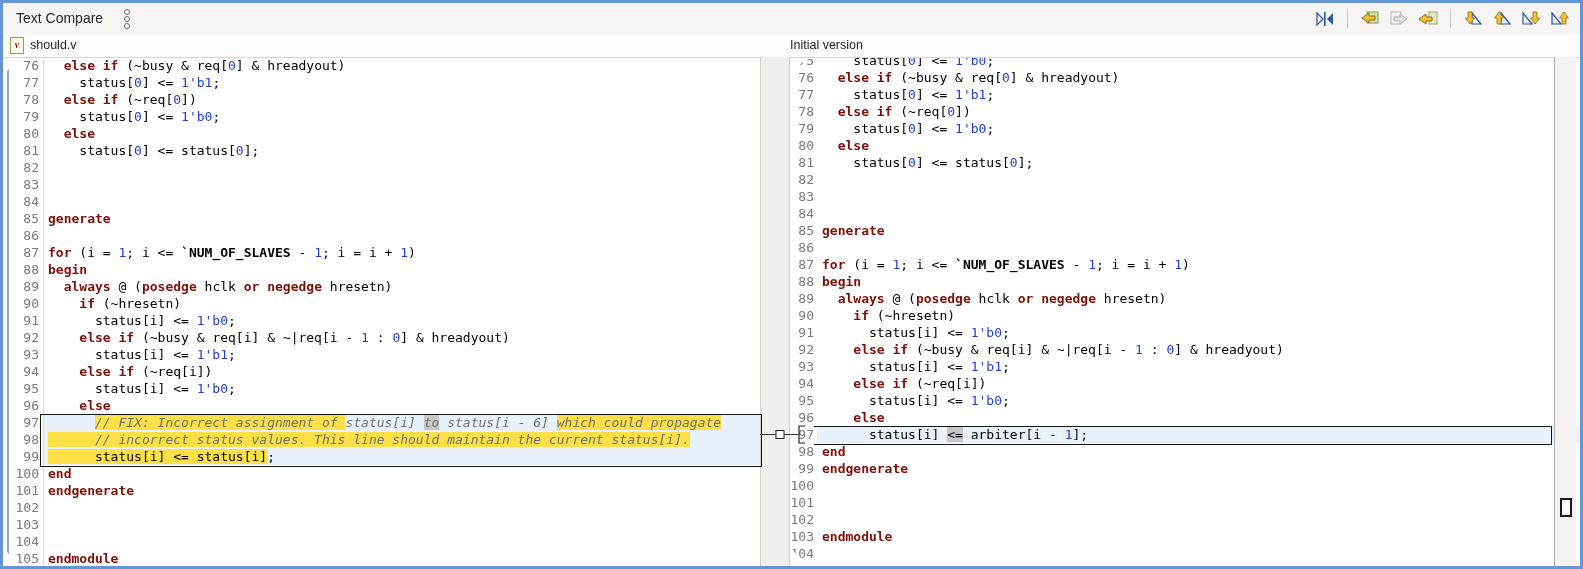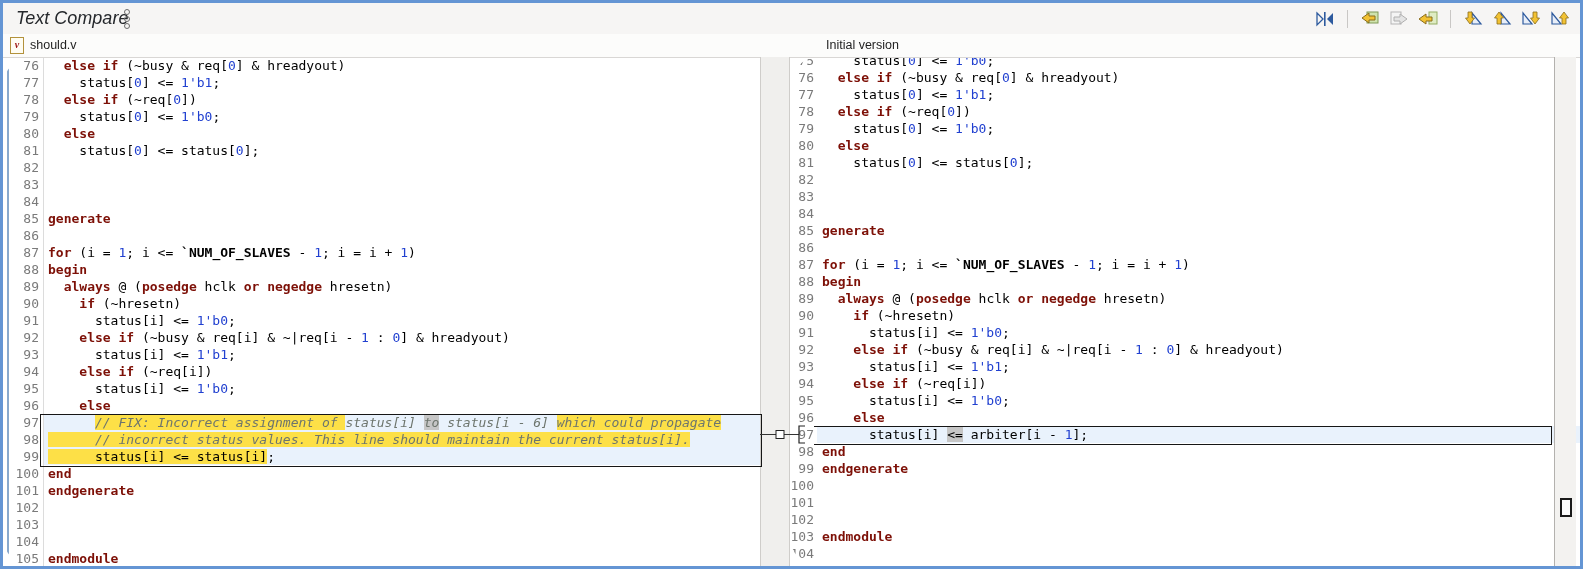--- a/index.html
+++ b/index.html
@@ -3,36 +3,36 @@
 <meta charset="utf-8">
 <style>
   html,body{margin:0;padding:0;background:#e8e8e8;}
   .app{position:relative;width:1583px;height:569px;background:#ffffff;overflow:hidden;
        font-family:"Liberation Sans",sans-serif;}
   .frame{position:absolute;inset:0;border:3px solid #6495d4;z-index:30;pointer-events:none;}
 
   
   .toolbar{position:absolute;left:3px;top:3px;right:3px;height:31px;background:#f6f5f4;
            border-bottom:1px solid #d8d6d4;z-index:2;}
-  .tb-title{position:absolute;left:13px;top:0;line-height:31px;font-size:18px;color:#25282c;font-style:italic;}
+  .tb-title{position:absolute;left:13px;top:0;line-height:31px;font-size:14px;color:#25282c;}
   .kebab{position:absolute;left:117px;top:6px;width:14px;height:20px;display:flex;flex-direction:column;
          align-items:center;justify-content:center;gap:1px;background:none;border:none;cursor:pointer;}
   .kebab i{width:4px;height:4px;border:1px solid #6b6b6b;border-radius:50%;display:block;}
   .tb-right{position:absolute;right:8px;top:0;height:31px;display:flex;align-items:center;gap:5px;}
   .tb-btn{width:24px;height:22px;display:flex;align-items:center;justify-content:center;
           background:none;border:none;padding:0;cursor:pointer;}
   .tb-sep{width:1px;height:18px;background:#c9c7c5;margin:0 5px;}
 
   
   .headers{position:absolute;left:3px;top:34px;right:3px;height:23px;background:#fcfcfb;
            border-bottom:1px solid #d9d7d5;z-index:2;}
   .hdr{position:absolute;top:0;height:22px;display:flex;align-items:center;gap:6px;
        font-size:12.5px;color:#1f1f1f;}
   .hdr-left{left:7px;}
-  .hdr-right{left:787px;margin-left:36px;}
+  .hdr-right{left:787px;}
   .vfile{position:relative;width:12px;height:15px;background:#fffdf3;border:1px solid #b3923c;
          font:italic bold 10px "Liberation Serif",serif;color:#9c1212;text-align:center;line-height:14px;}
 
   
   .pane{position:absolute;top:57px;height:509px;background:#fff;overflow:hidden;z-index:1;border-radius:29px;}
   .pane-left{left:3px;width:757px;}
   .pane-right{left:790px;width:880px;}
   .lruler{position:absolute;left:4px;top:0;width:2px;height:100%;background:#89a9cd;}
   .rows-left{margin-left:8px;}
   .rows-right{margin-top:-5px;}

